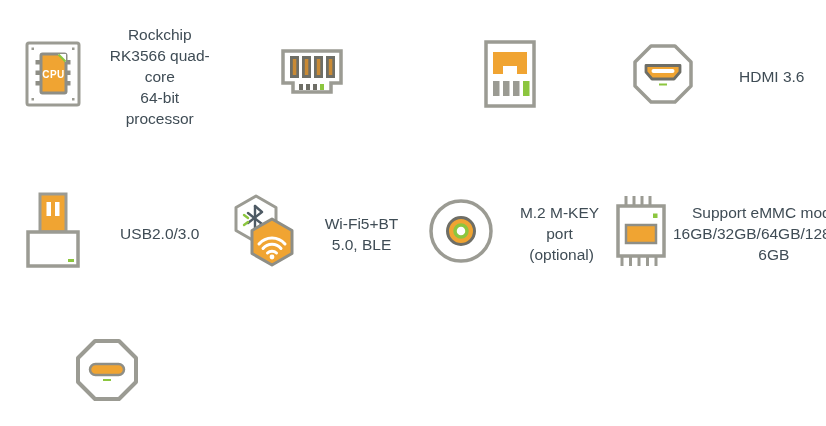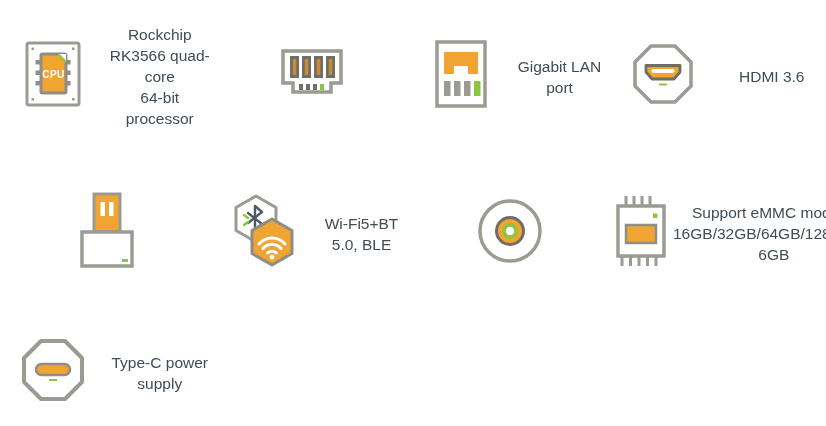--- a/index.html
+++ b/index.html
@@ -78,21 +78,20 @@
       <div class="icon-wrap">
         <svg width="52" height="68" viewBox="0 0 52 68">
           <rect x="2" y="2" width="48" height="64" fill="#fff" stroke="#9B9B93" stroke-width="3.5"></rect>
           <path d="M9,12 H43 V34 H33 V26 H19 V34 H9 Z" fill="#F0A432"></path>
           <rect x="9" y="41" width="6.5" height="15" fill="#9B9B93"></rect>
           <rect x="19" y="41" width="6.5" height="15" fill="#9B9B93"></rect>
           <rect x="29" y="41" width="6.5" height="15" fill="#9B9B93"></rect>
           <rect x="39" y="41" width="6.5" height="15" fill="#8CC63F"></rect>
         </svg>
       </div>
-      <div class="label">Gigabit LAN port</div>
     </div>
 
     <div class="cell r1">
       <div class="icon-wrap">
         <svg width="62" height="62" viewBox="0 0 62 62">
           <path d="M19,3 H43 L59,19 V43 L43,59 H19 L3,43 V19 Z" fill="#fff" stroke="#9B9B93" stroke-width="3.5" stroke-linejoin="round"></path>
           <path d="M14,22.5 H48 V29 L42,36 H20 L14,29 Z" fill="#F0A432" stroke="#6E6E66" stroke-width="2.8" stroke-linejoin="round"></path>
           <rect x="19.5" y="26" width="23" height="4" rx="2" fill="#fff"></rect>
           <rect x="27" y="40.5" width="8" height="2" fill="#8CC63F"></rect>
         </svg>
@@ -103,20 +102,21 @@
     <div class="cell r2">
       <div class="icon-wrap">
         <svg width="56" height="78" viewBox="0 0 56 78">
           <rect x="15" y="2" width="26" height="38" fill="#F0A432" stroke="#9B9B93" stroke-width="3"></rect>
           <rect x="21.5" y="10" width="4.5" height="14" fill="#fff"></rect>
           <rect x="30" y="10" width="4.5" height="14" fill="#fff"></rect>
           <rect x="3" y="40" width="50" height="34" fill="#fff" stroke="#9B9B93" stroke-width="3.5"></rect>
           <rect x="43" y="67" width="6" height="3" fill="#8CC63F"></rect>
         </svg>
       </div>
+      <div class="label">USB2.0/3.0</div>
     </div>
 
     <div class="cell r2">
       <div class="icon-wrap">
         <svg width="68" height="74" viewBox="0 0 68 74">
           <polygon points="27,2 47,13.5 47,36.5 27,48 7,36.5 7,13.5" fill="#fff" stroke="#9B9B93" stroke-width="3" stroke-linejoin="round"></polygon>
           <g stroke="#4E5A64" stroke-width="2.4" fill="none" stroke-linecap="round" stroke-linejoin="round">
             <path d="M26,12 V36"></path>
             <path d="M26,12 L33,18 L19,29"></path>
             <path d="M26,36 L33,30 L19,19"></path>
@@ -136,20 +136,21 @@
     </div>
 
     <div class="cell r2">
       <div class="icon-wrap">
         <svg width="68" height="68" viewBox="0 0 68 68">
           <circle cx="34" cy="34" r="30" fill="#fff" stroke="#9B9B93" stroke-width="3.5"></circle>
           <circle cx="34" cy="34" r="13.5" fill="#F0A432" stroke="#6E6E66" stroke-width="3"></circle>
           <circle cx="34" cy="34" r="6" fill="#fff" stroke="#8CC63F" stroke-width="3.5"></circle>
         </svg>
       </div>
+      <div class="label">M.2 M-KEY port &nbsp;(optional)</div>
     </div>
 
     <div class="cell r2">
       <div class="icon-wrap">
         <svg width="64" height="76" viewBox="0 0 64 76">
           <g stroke="#9B9B93" stroke-width="3">
             <path d="M17,3 V13"></path>
               <path d="M25,3 V13"></path>
               <path d="M33,3 V13"></path>
               <path d="M41,3 V13"></path>
@@ -171,20 +172,19 @@
 
 
     <div class="cell r3">
       <div class="icon-wrap">
         <svg width="64" height="64" viewBox="0 0 64 64">
           <path d="M20,3 H44 L61,20 V44 L44,61 H20 L3,44 V20 Z" fill="#fff" stroke="#9B9B93" stroke-width="4" stroke-linejoin="round"></path>
           <rect x="15" y="26" width="34" height="11" rx="5.5" fill="#F0A432" stroke="#8E8E86" stroke-width="2.5"></rect>
           <rect x="28" y="41" width="8" height="2" fill="#8CC63F"></rect>
         </svg>
       </div>
-      <div class="label">Type-C power supply</div>
     </div>
 
     <div class="cell r3"></div>
     <div class="cell r3"></div>
 
   </div>
 </div>
 
 </body></html>

